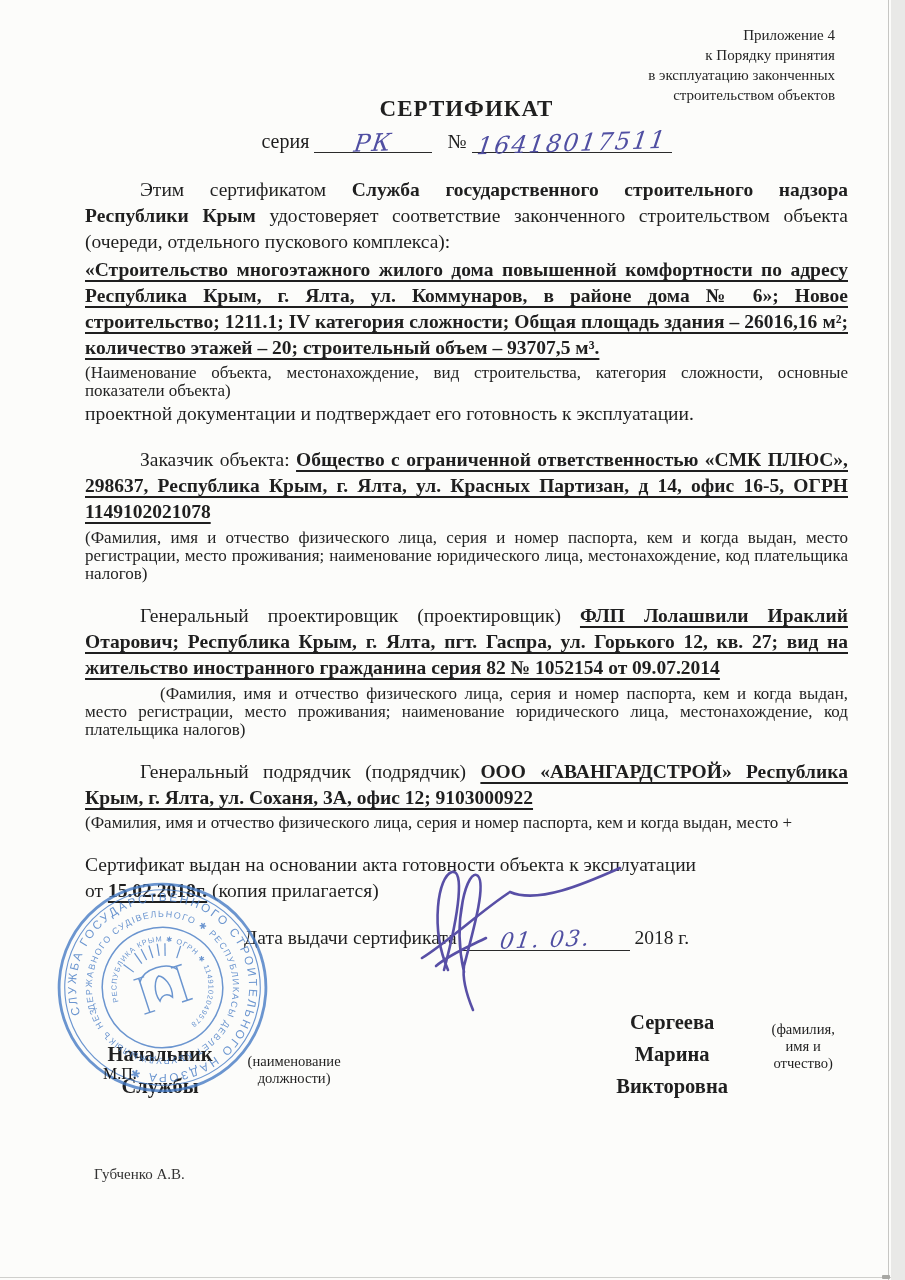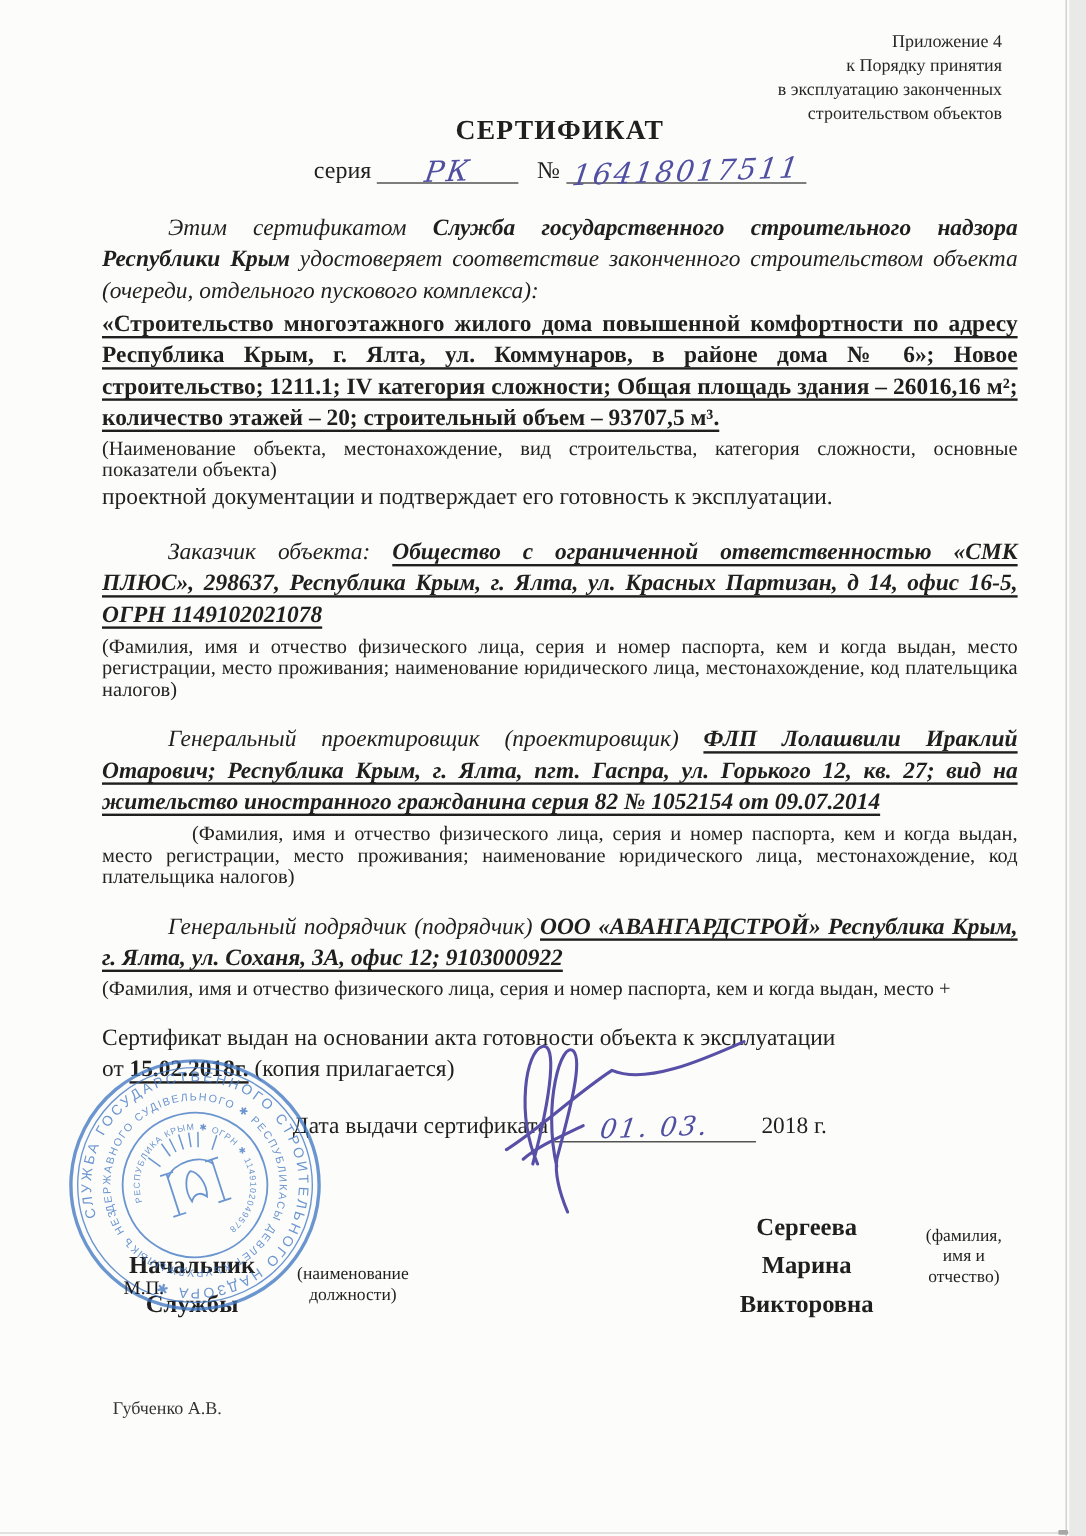--- a/index.html
+++ b/index.html
@@ -35,21 +35,21 @@
   .handwrite{
     display:inline-block;position:relative;top:3px;
     font-family:"DejaVu Serif", serif;font-style:italic;
     color:#504fa2;transform:rotate(-2deg) skewX(-10deg);
     letter-spacing:2px;
   }
   .hw-lg{font-size:24px;}
   .hw-md{font-size:22px;}
 
   .para{font-size:19.5px;line-height:26px;text-align:justify;}
-  .indent{text-indent:55px;font-style:italic;}
+  .indent{text-indent:55px;}
   .b{font-weight:bold;}
   .buline{
     font-weight:bold;
     text-decoration:underline;
     text-decoration-thickness:2px;
     text-underline-offset:4px;
   }
   .caption{font-size:17px;line-height:18px;text-align:justify;color:#232323;}
   .caption-indent{text-indent:75px;}
   .center{}

